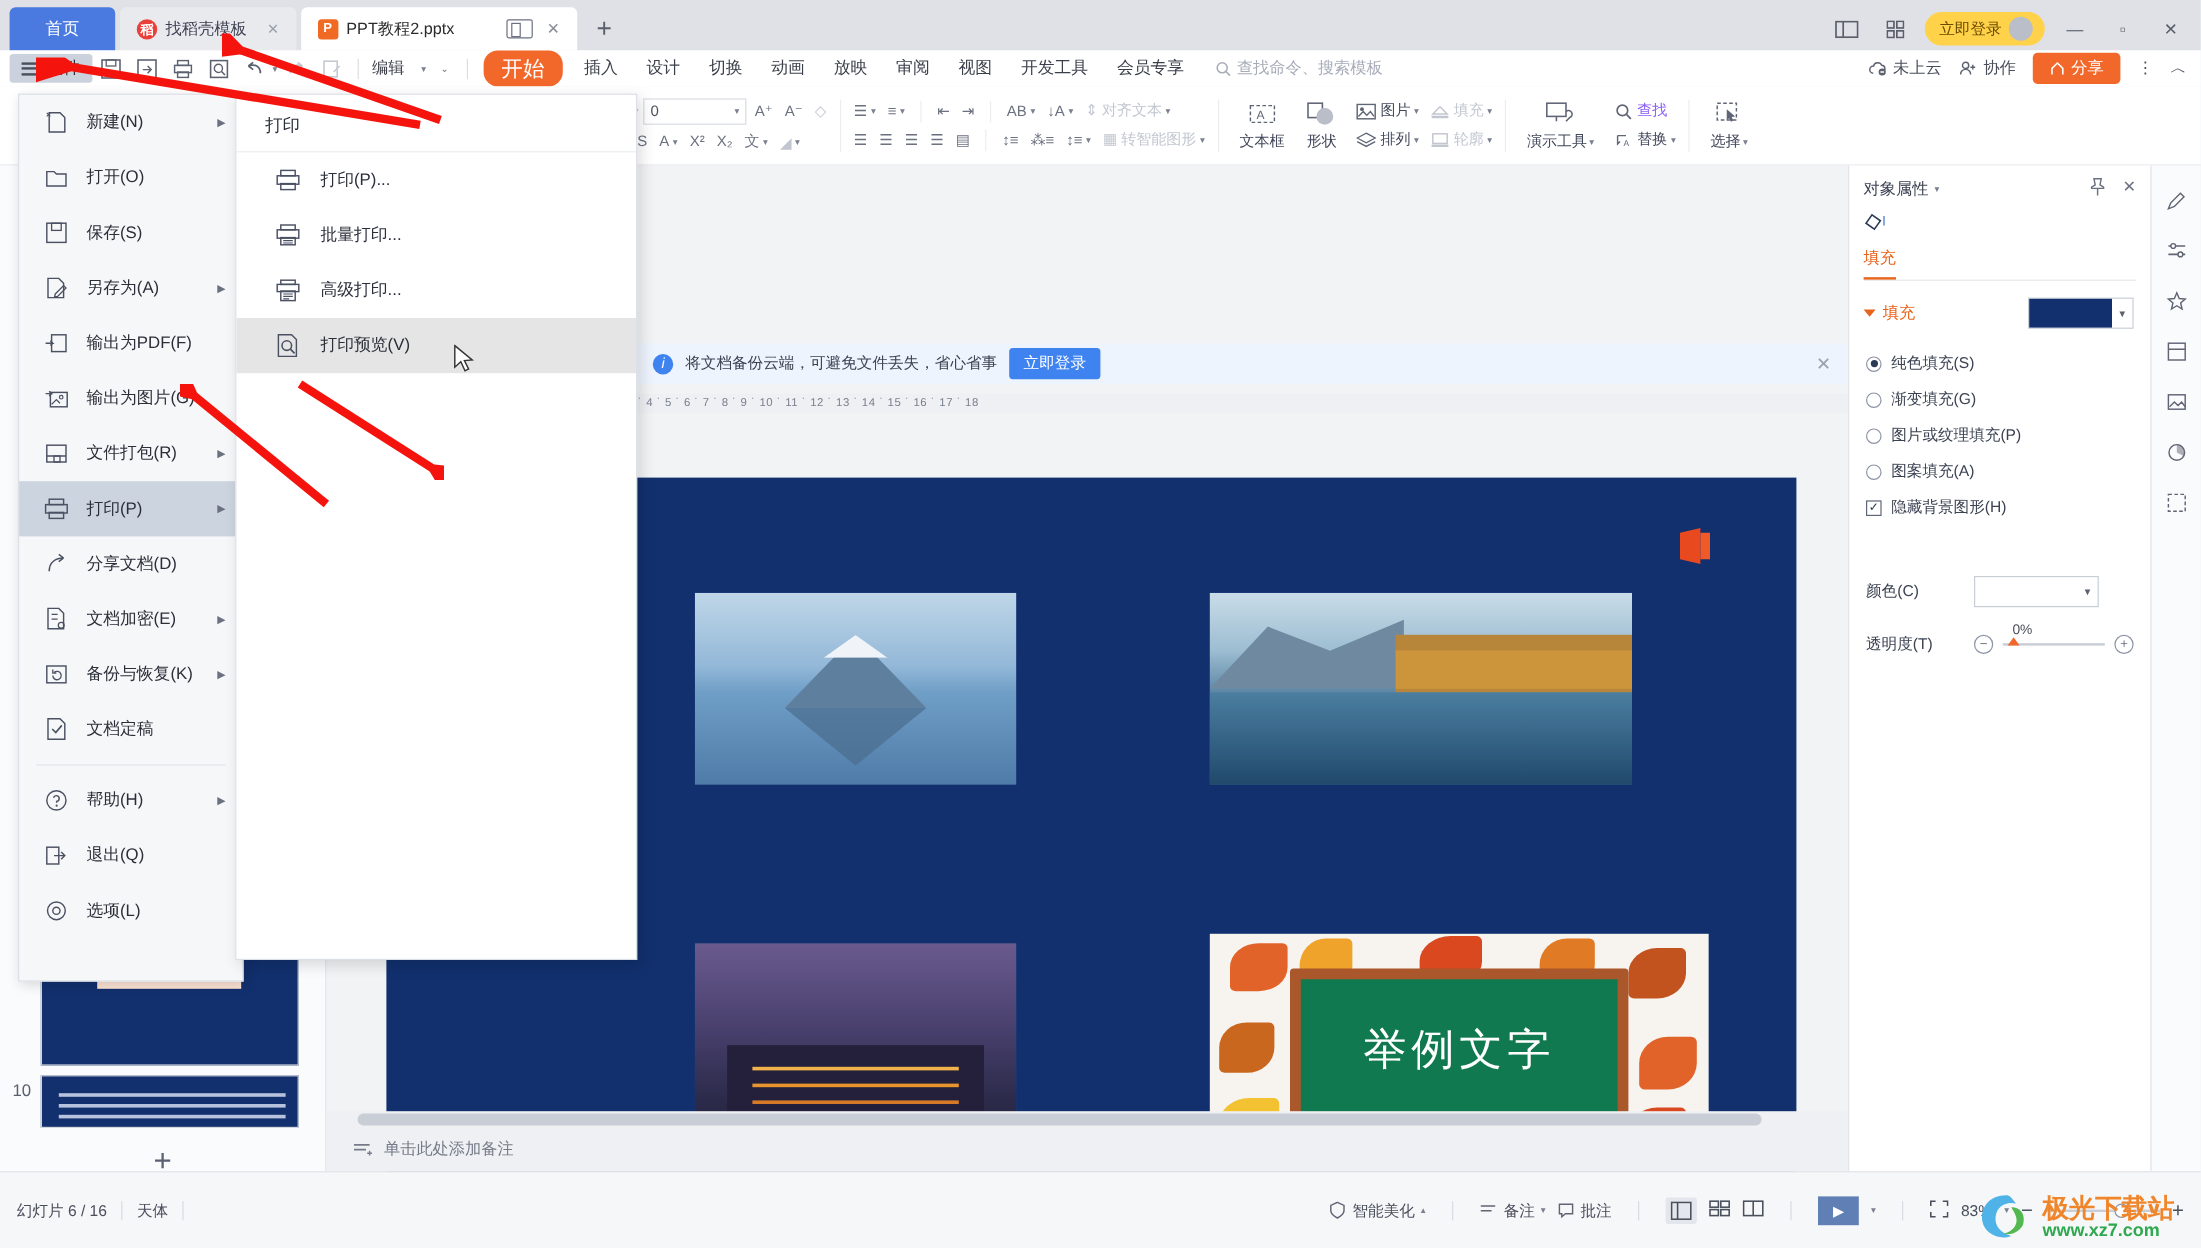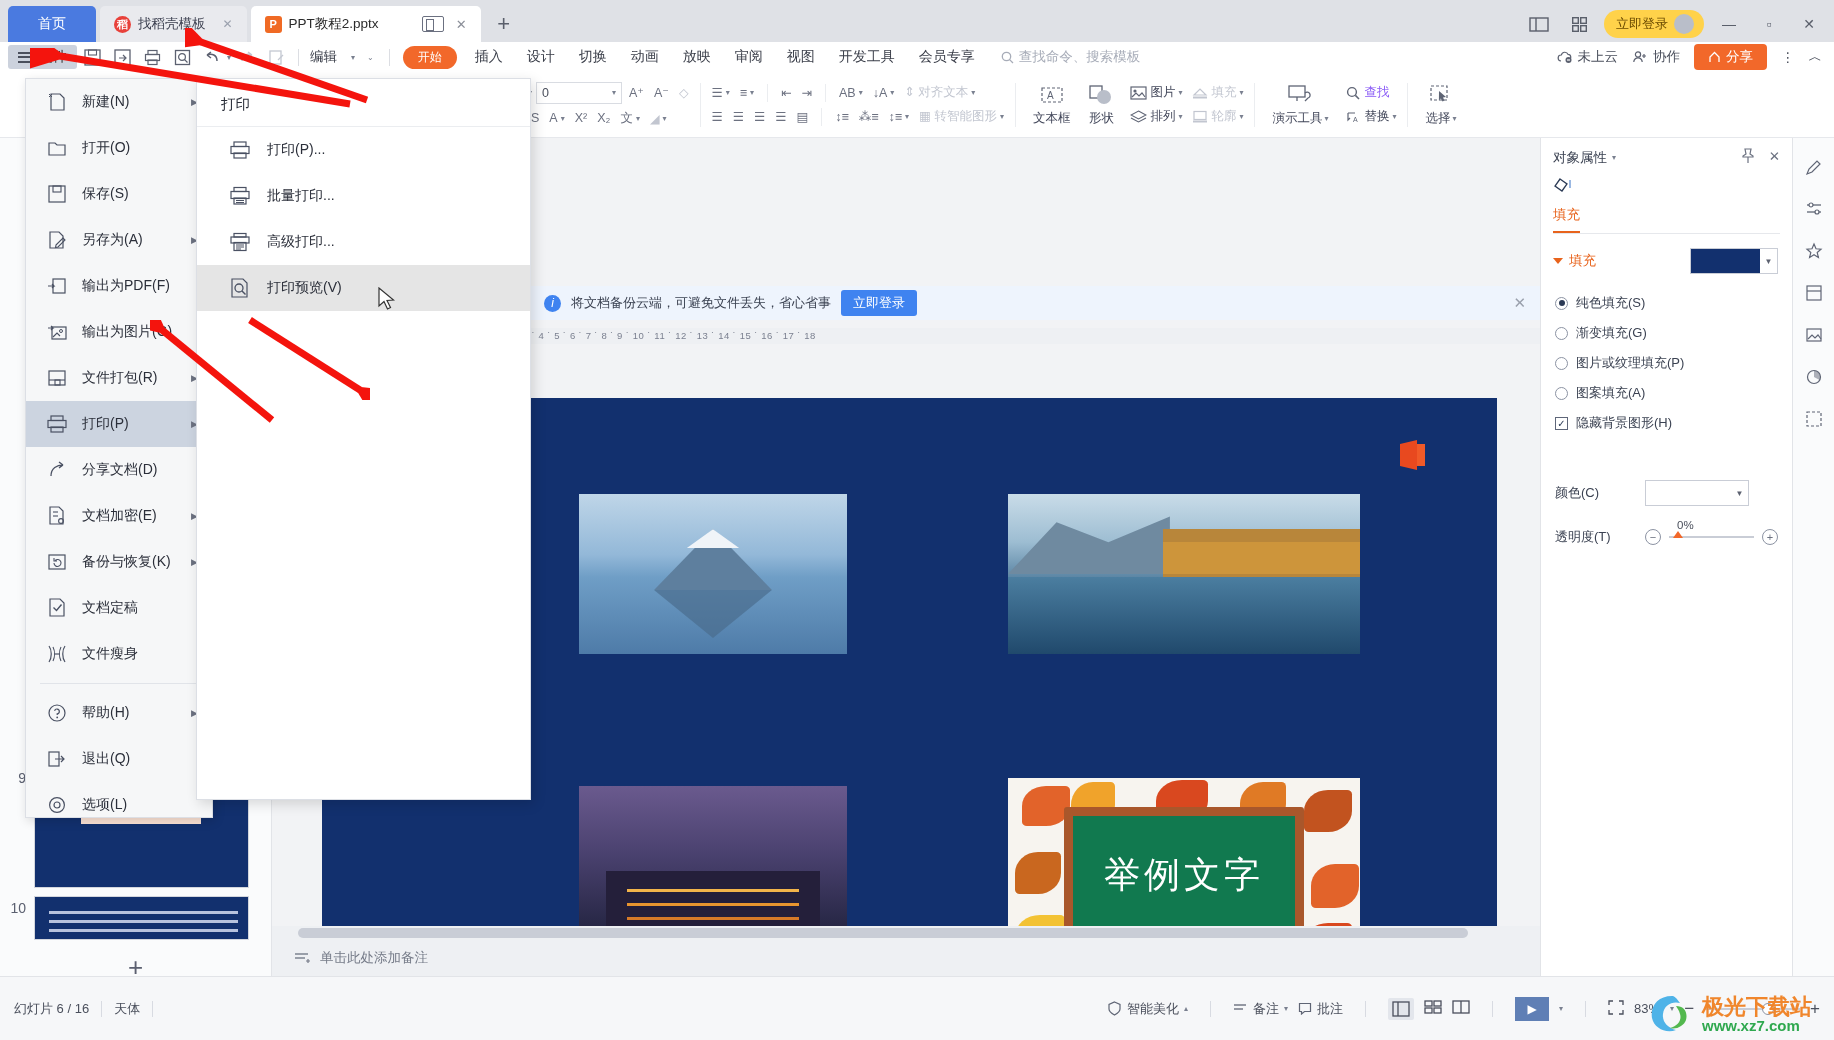--- a/index.html
+++ b/index.html
@@ -34,21 +34,21 @@
   
   .menubar { position:absolute; left:0; top:42px; width:1834px; height:30px; background:#fff; display:flex; align-items:center; }
   .mfile { display:flex; align-items:center; gap:6px; padding:3px 10px; margin-left:8px; background:#ccd2dd; border-radius:3px; color:#2b2b2b; font-size:14px;}
   .hamb { display:inline-flex; flex-direction:column; gap:2.5px; }
   .hamb i { display:block; width:15px; height:2px; background:#4a4f5c; }
   .qicon { width:26px; height:24px; display:flex; align-items:center; justify-content:center; margin:0 2px; color:#5c6170;}
   .qicon.dim { color:#c4c8d2; }
   .vsep { width:1px; height:17px; background:#dcdee3; margin:0 7px; }
   .editbtn { display:flex; align-items:center; gap:14px; font-size:13.5px; color:#3b3f4a; padding:0 4px;}
   .caret { font-size:8px; color:#7a8090; }
-  .start-pill { background:#f2682a; color:#fff; border-radius:12px; padding:3px 15px; font-size:12px; margin:0 6px; }
+  .start-pill { background:#f2682a; color:#fff; border-radius:12px; padding:3px 15px; font-size:18px; margin:0 6px; }
   .rtab { padding:0 12px; font-size:14px; color:#3b3f4a; }
   .searchbox { display:flex; align-items:center; gap:5px; color:#a7acb8; font-size:13.5px; margin-left:14px;}
   .menubar-right { margin-left:auto; display:flex; align-items:center; gap:14px; padding-right:12px; font-size:13.5px; color:#4a4f5c;}
   .share-pill { background:#f2682a; color:#fff; border-radius:4px; padding:4px 14px; font-size:13.5px; display:flex; align-items:center; gap:5px;}
 
   
   .ribbon { position:absolute; left:0; top:72px; width:1834px; height:66px; background:#fff; display:flex; align-items:center; border-bottom:1px solid #e6e8ec;}
   .rgrp { display:flex; align-items:center; height:58px; padding:0 8px; }
   .rsep { width:1px; height:44px; background:#ebedf0; }
   .twoRow { display:flex; flex-direction:column; gap:5px; }
@@ -82,21 +82,21 @@
   .login-btn { background:#3f83f0; color:#fff; font-size:13px; border-radius:3px; padding:4px 12px;}
   .notify-x { margin-left:auto; color:#9aa0ad; font-size:15px;}
 
   
   .canvas-wrap { position:absolute; left:272px; top:206px; width:1270px; height:560px; }
   .slide { position:absolute; left:50px; top:54px; width:1175px; height:660px; background:#12306e; }
   .ph { position:absolute; background:#1c3f7a; overflow:hidden;}
   .ph1 { left:257px; top:96px; width:268px; height:160px; }
   .ph2 { left:686px; top:96px; width:352px; height:160px; }
   .ph3 { left:257px; top:388px; width:268px; height:188px; }
-  .ph4 { left:686px; top:380px; width:352px; height:196px; }
+  .ph4 { left:686px; top:380px; width:416px; height:196px; }
   .office-logo { position:absolute; right:68px; top:40px; width:34px; height:34px; }
   .board-wrap { position:absolute; inset:0; background:#f7f4ef; }
   .board { position:absolute; left:16%; top:15%; width:68%; height:70%; background:#11794f; border:9px solid #a9572b; border-radius:3px; display:flex; align-items:center; justify-content:center;}
   .board span { color:#fff; font-size:36px; font-family:"Liberation Serif", serif; letter-spacing:4px;}
   .leaf { position:absolute; border-radius:50% 10% 50% 10%; }
   .hscroll { position:absolute; left:272px; bottom:36px; width:1268px; height:14px; background:#eef0f3; }
   .hscroll .thumbbar { position:absolute; left:26px; top:2px; width:1170px; height:10px; background:#c9cdd6; border-radius:5px;}
 
   
   .notes { position:absolute; left:272px; bottom:0; width:1268px; height:36px; background:#eef0f3; display:flex; align-items:center; gap:9px; padding-left:22px; color:#757b88; font-size:13.5px;}
@@ -129,21 +129,21 @@
 
   
   .status { position:absolute; left:0; bottom:0; width:1834px; height:64px; background:#f6f7f9; border-top:1px solid #e2e4e8; display:flex; align-items:center; padding:0 14px; font-size:13px; color:#4a4f5c;}
   .status .sep { width:1px;height:16px;background:#d8dbe2;margin:0 12px;}
   .status-right { margin-left:auto; display:flex; align-items:center; gap:10px;}
   .playbtn { width:34px;height:24px;background:#5f7fb5;display:flex;align-items:center;justify-content:center;color:#fff;font-size:12px;}
   .zoomslider { width:96px;height:2px;background:#c9cdd6;position:relative;}
   .zoomslider .knob{position:absolute;right:26px;top:-5px;width:12px;height:12px;border-radius:50%;background:#fff;border:1.5px solid #8c93a3;}
 
   
-  .filemenu { position:absolute; left:25px; top:78px; width:188px; height:740px; background:#f6f7f8; border:1px solid #dcdfe5; box-shadow:2px 3px 10px rgba(0,0,0,.14); z-index:40;}
+  .filemenu { position:absolute; left:15px; top:78px; width:188px; height:740px; background:#f6f7f8; border:1px solid #dcdfe5; box-shadow:2px 3px 10px rgba(0,0,0,.14); z-index:40;}
   .fm-item { display:flex; align-items:center; gap:14px; height:46px; padding-left:20px; font-size:14px; color:#2b2f3a; position:relative;}
   .fm-item.sel { background:#ccd4e0; }
   .fm-item .arr { position:absolute; right:14px; font-size:9px; color:#6b7180;}
   .fm-ico { width:22px; height:22px; color:#4a5163; display:flex; align-items:center; justify-content:center;}
   .fm-sep { height:1px; background:#e1e4e9; margin:6px 14px;}
 
   
   .submenu { position:absolute; left:196px; top:78px; width:335px; height:722px; background:#fff; border:1px solid #dcdfe5; box-shadow:3px 4px 12px rgba(0,0,0,.14); z-index:41;}
   .sm-title { font-size:14.5px; color:#2b2f3a; padding:16px 0 12px 24px; border-bottom:1px solid #ebedf0;}
   .sm-item { display:flex; align-items:center; gap:16px; height:46px; padding-left:32px; font-size:14px; color:#2b2f3a;}
@@ -882,30 +882,20 @@
     </div>
     <div class="fm-item">
       <span class="fm-ico">
         <svg width="20" height="22" viewBox="0 0 20 22">
             <path d="M3 2 h10 l4 4 v13 H3 Z" fill="none" stroke="#4a5163" stroke-width="1.2"></path>
             <path d="M6.5 10.5 l3 3 5 -6" fill="none" stroke="#4a5163" stroke-width="1.4"></path>
           </svg>
       </span>
       <span>文档定稿</span>
     </div>
-    <div class="fm-item">
-      <span class="fm-ico">
-        <svg width="22" height="20" viewBox="0 0 22 20">
-            <path d="M3 2 C6 6 6 14 3 18 M19 2 C16 6 16 14 19 18" fill="none" stroke="#4a5163" stroke-width="1.2"></path>
-            <path d="M7 3 C9 7 9 13 7 17 M15 3 C13 7 13 13 15 17" fill="none" stroke="#4a5163" stroke-width="1.1"></path>
-            <line x1="8" y1="10" x2="14" y2="10" stroke="#4a5163" stroke-width="1.2"></line>
-          </svg>
-      </span>
-      <span>文件瘦身</span>
-    </div>
     <div class="fm-sep"></div>
     <div class="fm-item">
       <span class="fm-ico">
         <svg width="20" height="20" viewBox="0 0 20 20">
             <circle cx="10" cy="10" r="8" fill="none" stroke="#4a5163" stroke-width="1.2"></circle>
             <path d="M7.6 7.8 a2.4 2.4 0 1 1 2.6 3 v1.2" fill="none" stroke="#4a5163" stroke-width="1.2"></path>
             <circle cx="10.2" cy="14.4" r=".9" fill="#4a5163"></circle>
           </svg>
       </span>
       <span>帮助(H)</span>

